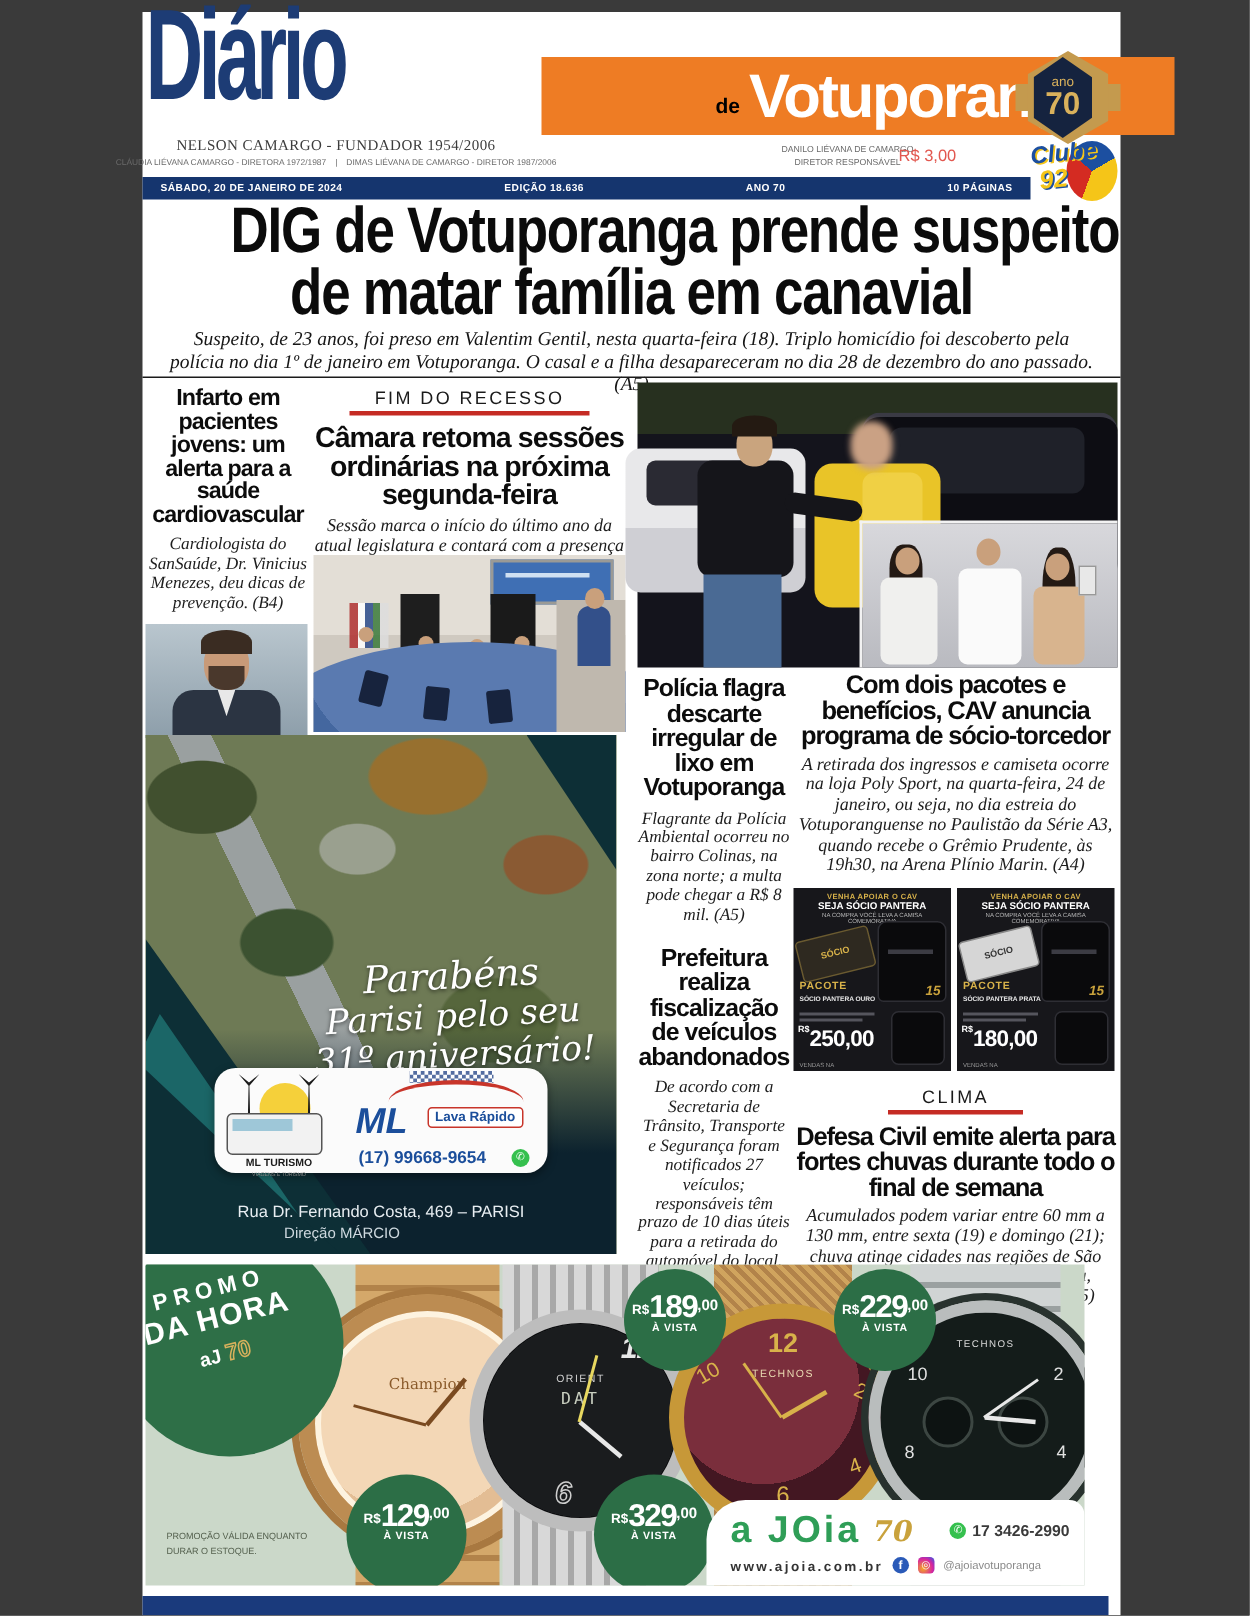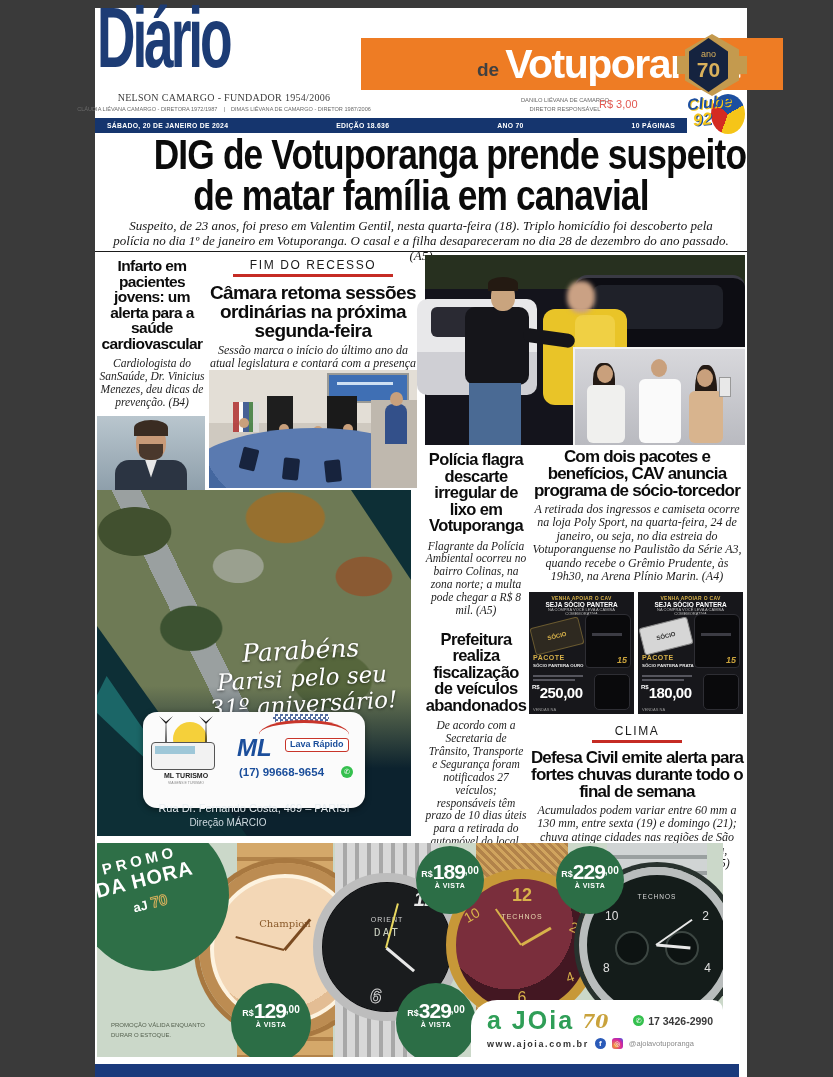--- a/index.html
+++ b/index.html
@@ -2,21 +2,21 @@
 <html><head>
 <meta charset="utf-8">
 <style>
   html,body{margin:0;padding:0;background:#3a3a3a;font-family:"Liberation Sans",sans-serif;}
   .stage{position:relative;width:833px;height:1077px;background:#3a3a3a;overflow:hidden;}
   .page{position:absolute;left:95px;top:8px;width:652px;height:1069px;background:#ffffff;}
 
   
   .logo-main{position:absolute;left:2px;top:-16px;font-size:86px;font-weight:800;color:#1d3c75;letter-spacing:-5px;transform:scaleX(0.62);transform-origin:left top;white-space:nowrap;line-height:1.05;}
   .logo-band{position:absolute;left:266px;top:30px;width:422px;height:52px;background:#ee7c24;display:flex;align-items:center;padding-left:116px;box-sizing:border-box;}
-  .logo-de{color:#404040;font-size:19px;font-weight:700;margin-right:6px;margin-top:12px;}
+  .logo-de{color:#000000;font-size:14px;font-weight:700;margin-right:6px;margin-top:12px;}
   .logo-city{color:#fff;font-size:41px;font-weight:800;letter-spacing:-1.5px;}
   .badge{position:absolute;left:588px;top:26px;width:58px;height:64px;}
   .badge .ribbon{position:absolute;top:22px;left:-6px;width:70px;height:18px;background:#c49a4e;}
   .badge .hexgold{position:absolute;left:2px;top:0;width:54px;height:62px;background:#c49a4e;clip-path:polygon(50% 0,100% 25%,100% 75%,50% 100%,0 75%,0 25%);}
   .badge .hexnavy{position:absolute;left:6px;top:4px;width:39px;height:54px;background:#15233f;clip-path:polygon(50% 0,100% 25%,100% 75%,50% 100%,0 75%,0 25%);display:flex;flex-direction:column;align-items:center;justify-content:center;color:#d9b15c;}
   .badge .ano{font-size:9px;line-height:1;}
   .badge .a70{font-size:21px;font-weight:800;line-height:1;}
   .mast-left{position:absolute;left:4px;top:84px;width:250px;text-align:center;}
   .founder{font-size:10px;color:#3c3c3c;letter-spacing:0.3px;white-space:nowrap;font-family:Liberation Serif, serif;}
   .dirrow{display:flex;justify-content:center;gap:6px;font-size:5.6px;color:#6a6a6a;margin-top:3px;white-space:nowrap;}
@@ -130,21 +130,21 @@
     linear-gradient(64deg,#6e7a55 0 38%,#9aa0a0 38% 44%,#6e7a55 44% 100%);}
   .parisi .darkfade{position:absolute;left:0;bottom:0;width:100%;height:150px;background:linear-gradient(180deg,transparent,#0c222e 55%);}
   .parisi .tri1{position:absolute;left:0;bottom:0;width:150px;height:210px;background:#0d2f36;clip-path:polygon(0 0,100% 100%,0 100%);}
   .parisi .tri2{position:absolute;left:0;bottom:0;width:120px;height:160px;background:#1d6d6d;clip-path:polygon(0 12%,8% 0,100% 100%,0 100%);opacity:0.9;}
   .parisi .tri3{position:absolute;left:0;bottom:0;width:130px;height:150px;background:#0d2f36;clip-path:polygon(0 18%,100% 100%,0 100%);}
   .parisi .tri4{position:absolute;right:0;top:0;width:60px;height:90px;background:#0d2f36;clip-path:polygon(100% 0,100% 100%,0 0);}
   .script{position:absolute;left:110px;top:146px;width:190px;text-align:center;color:#fff;font-family:"DejaVu Serif",serif;font-style:italic;transform:rotate(-3deg);text-shadow:0 1px 3px rgba(0,0,0,0.6);}
   .script .s1{font-size:25px;}
   .script .s2{font-size:23px;}
   .script .s3{font-size:23px;}
-  .mlcard{position:absolute;left:46px;top:222px;width:222px;height:96px;background:#fbfbfb;border-radius:14px;box-shadow:0 2px 6px rgba(0,0,0,0.4);display:flex;}
+  .mlcard{position:absolute;left:46px;top:222px;width:222px;height:70px;background:#fbfbfb;border-radius:14px;box-shadow:0 2px 6px rgba(0,0,0,0.4);display:flex;}
   .mlt{width:86px;text-align:center;position:relative;height:100%;}
   .mlt .sun{position:absolute;left:30px;top:10px;width:34px;height:34px;border-radius:50%;background:#f5d03a;}
   .mlt .palm1,.mlt .palm2{position:absolute;top:4px;width:14px;height:26px;background:#1c1c1c;clip-path:polygon(45% 100%,55% 100%,52% 30%,100% 0,50% 22%,0 0,48% 30%);}
   .mlt .palm1{left:16px;}.mlt .palm2{left:56px;}
   .mlt .bus{position:absolute;left:8px;top:30px;width:62px;height:26px;background:#f2f2f2;border:1px solid #555;border-radius:4px;}
   .mlt .buswin{position:absolute;left:12px;top:34px;width:40px;height:8px;background:#9ec7d8;}
   .mlt .mlt-label{position:absolute;left:0;top:60px;width:86px;font-size:7px;font-weight:800;color:#1c1c1c;}
   .mlt .mlt-sub{position:absolute;left:0;top:69px;width:86px;font-size:3.5px;color:#888;}
   .mlr{flex:1;position:relative;height:100%;}
   .mlr .cararc{position:absolute;left:30px;top:8px;width:90px;height:26px;border-top:3px solid #c8352a;border-radius:50% 50% 0 0;}

